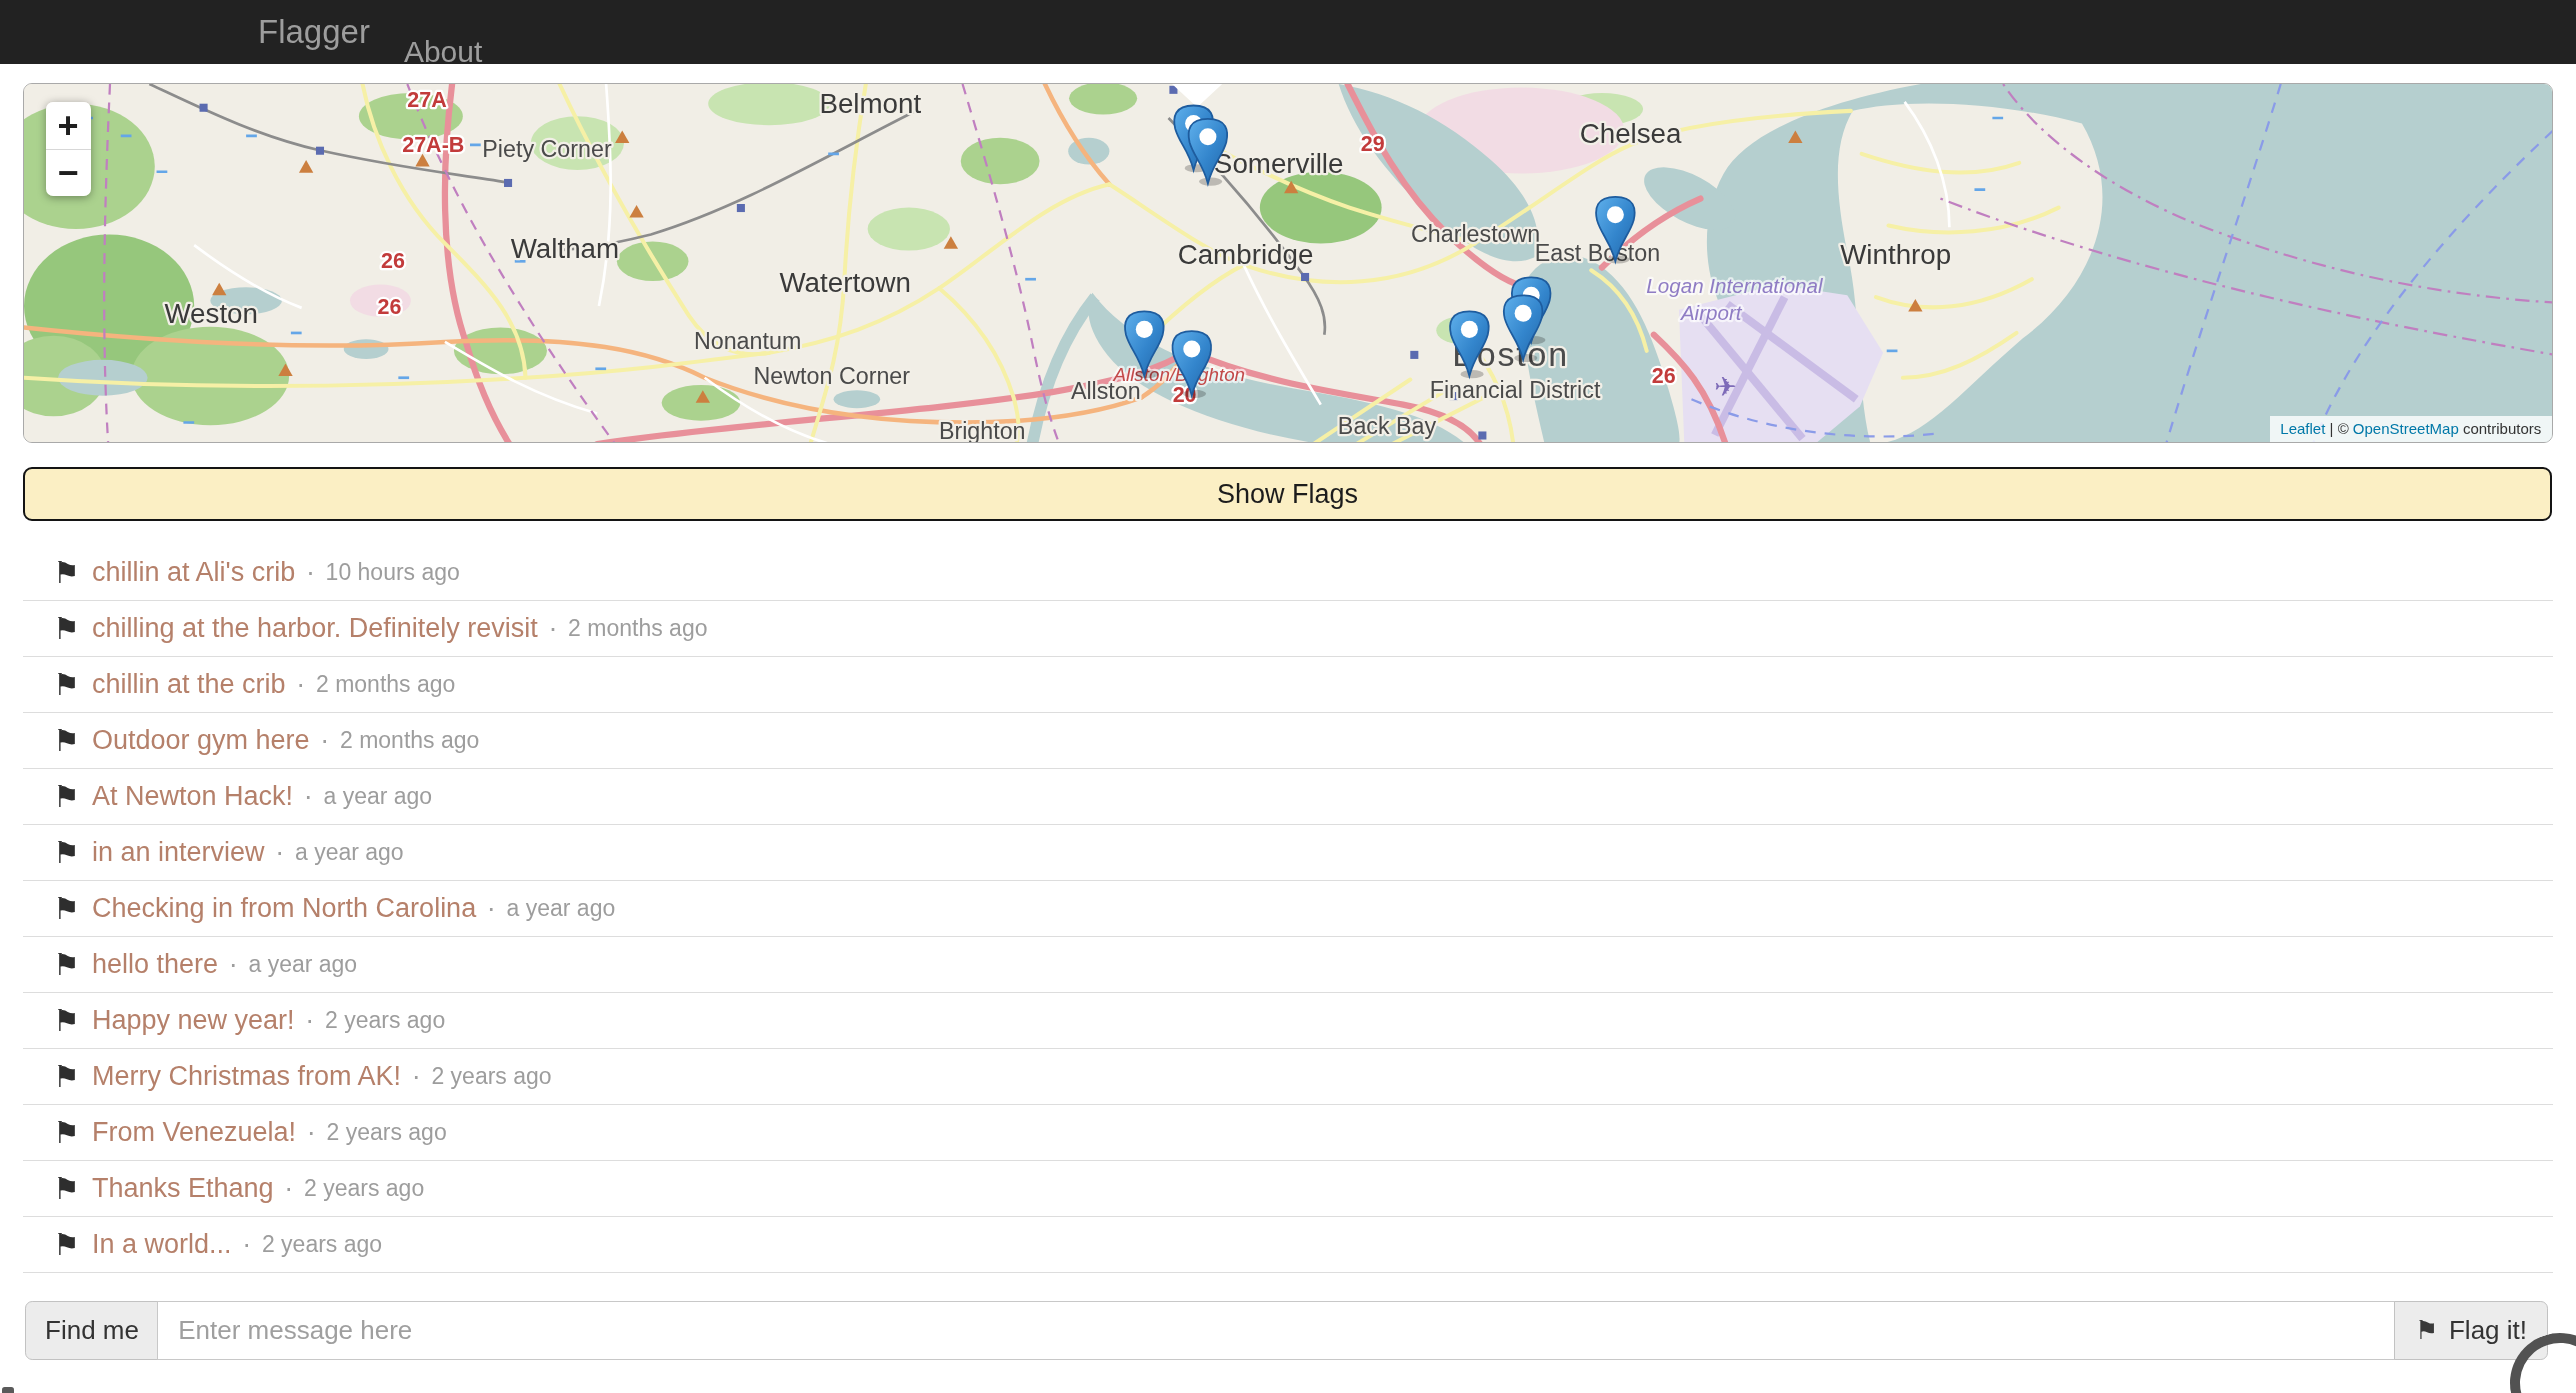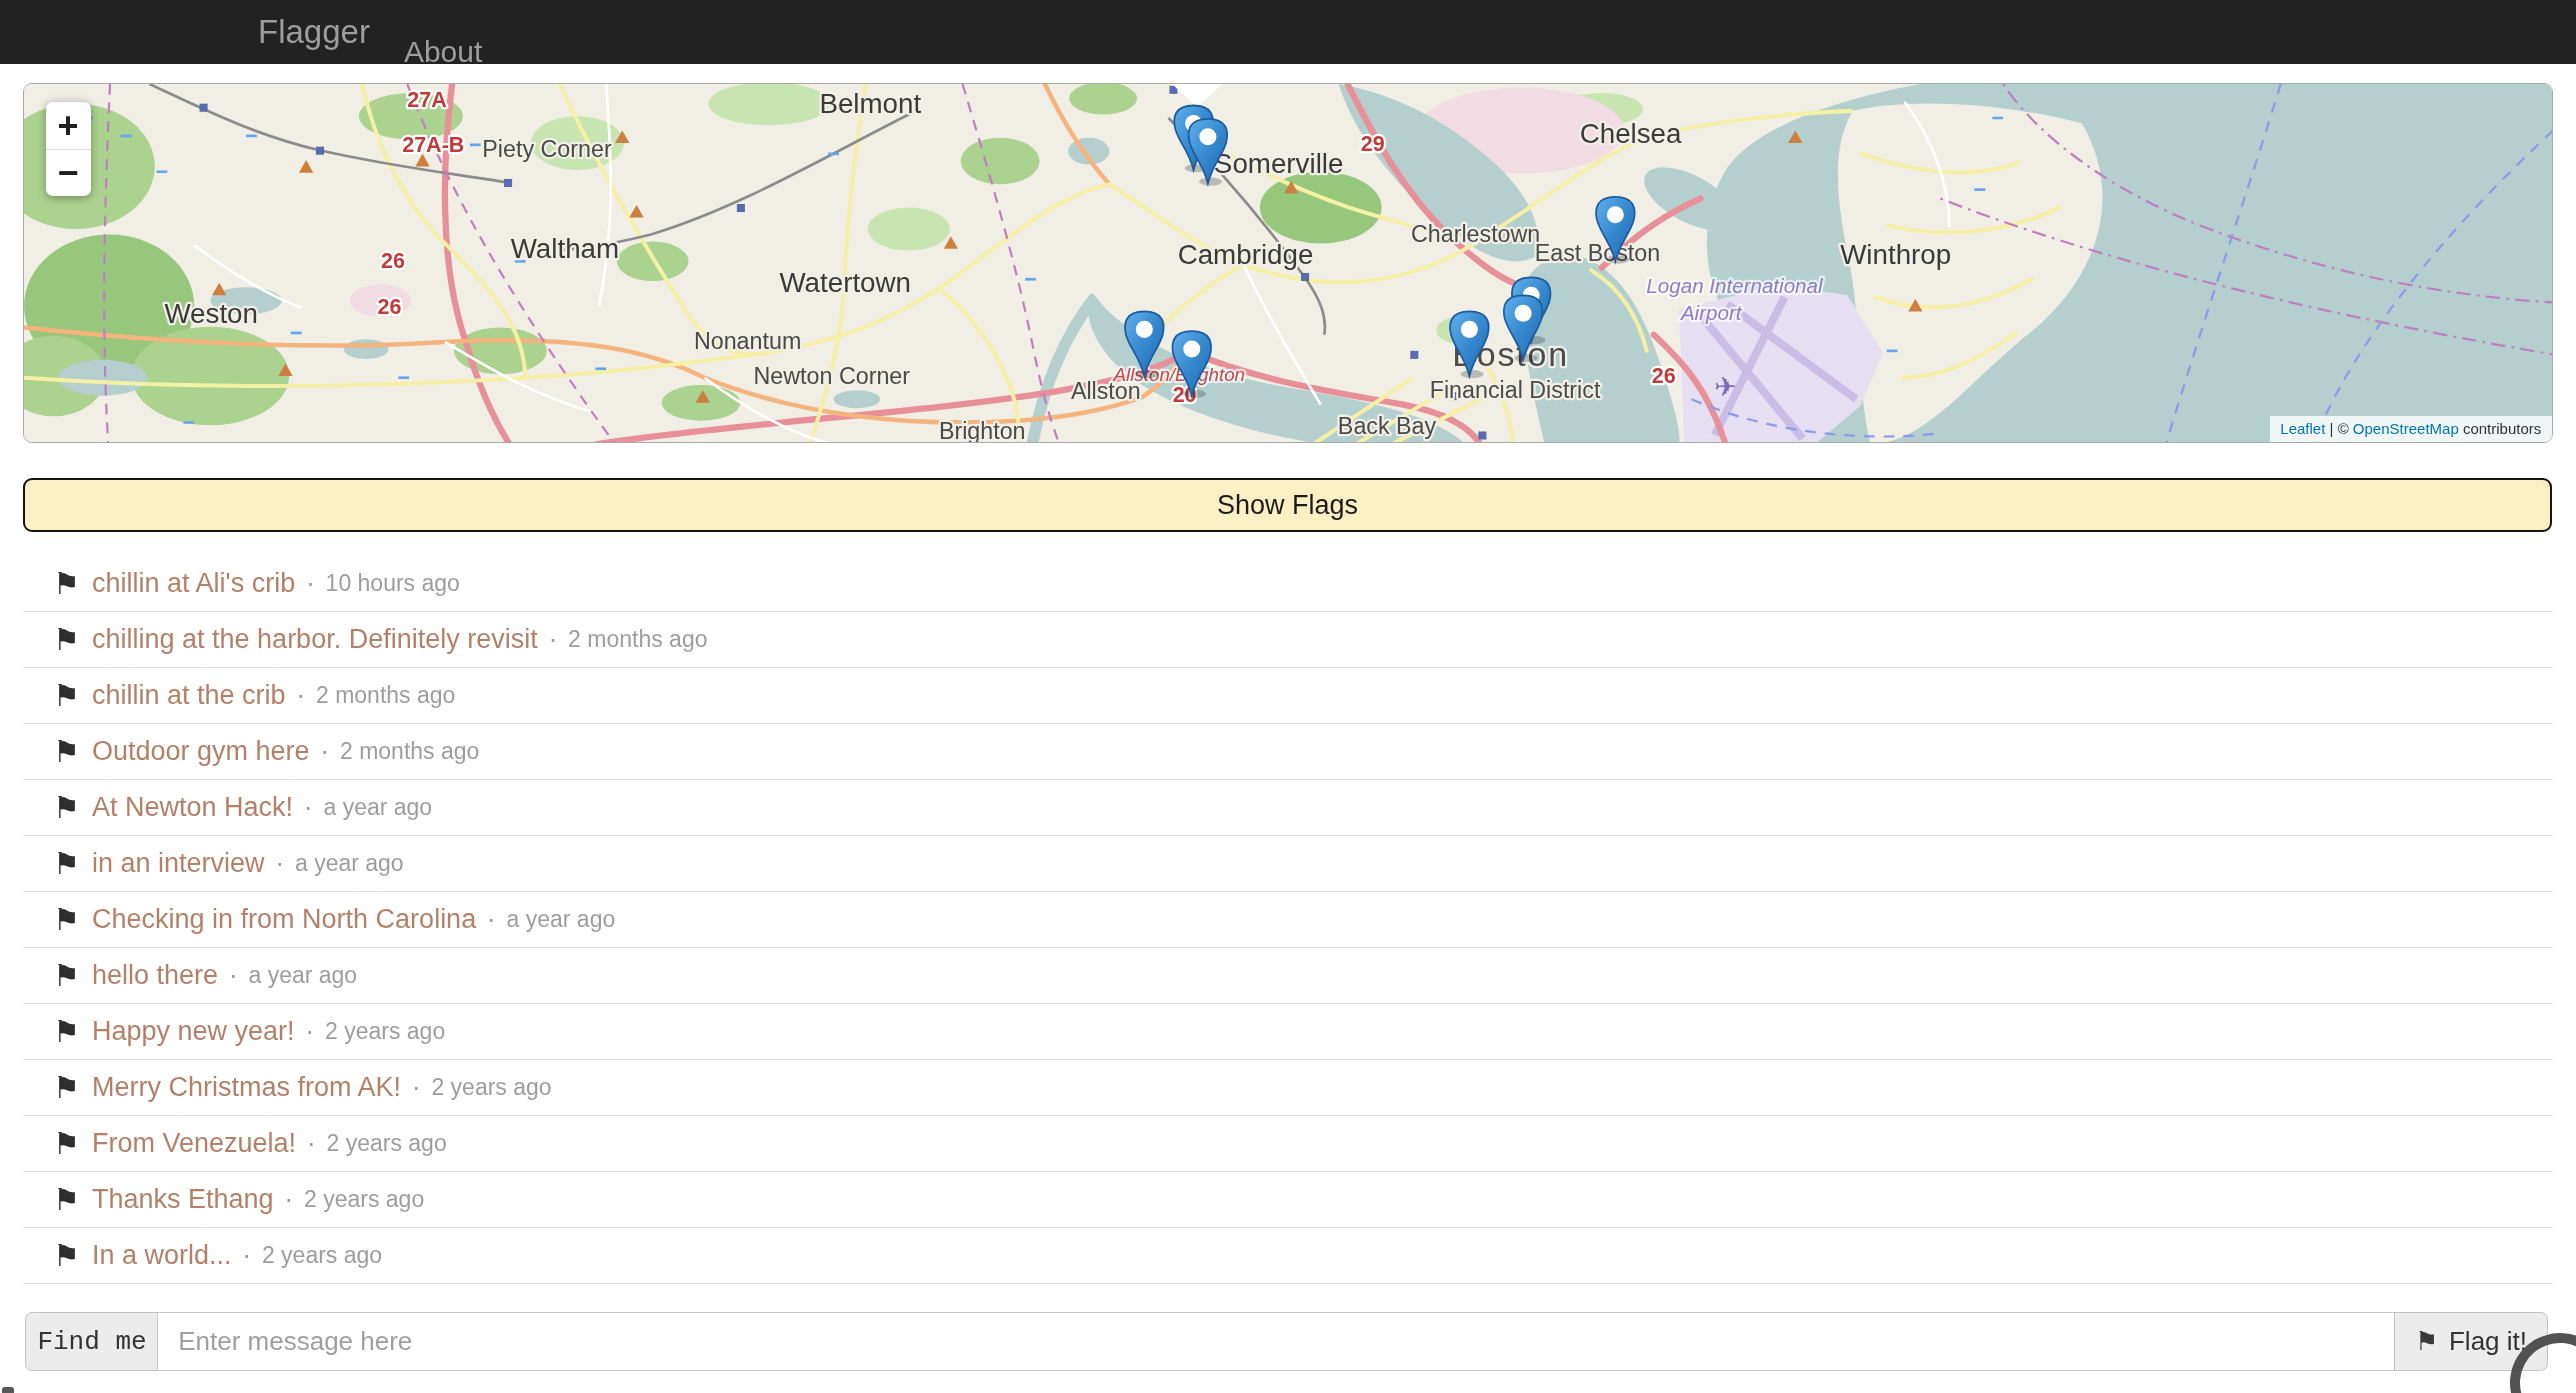--- a/index.html
+++ b/index.html
@@ -30,36 +30,36 @@
   .zoom-ctl { position:absolute; left:21.5px; top:18px; width:45px; border-radius:7.2px;
               box-shadow:0 1.8px 9px rgba(0,0,0,.35); overflow:hidden; }
   .zoom-btn { width:45px; height:47px; background:#fff; display:flex; align-items:center;
               justify-content:center; font-size:36px; font-weight:bold; color:#1f1f1f;
               text-decoration:none; cursor:pointer; }
   .zoom-btn.out { border-top:1.8px solid #d7d7d7; }
   .attribution { position:absolute; right:0; bottom:0; background:rgba(255,255,255,.8);
                  padding:3.6px 10.7px 5.4px; font-size:15px; color:#333; white-space:nowrap; }
   .attribution a { color:var(--link-blue,#0078A8); text-decoration:none; }
   
-  .show-flags { display:block; margin:35px 23px 0; width:2529px; height:54px;
+  .show-flags { display:block; margin:24px 23px 0; width:2529px; height:54px;
                 background:var(--show-flags-bg,#FBEFC4); border:2.7px solid #141414; border-radius:9px;
                 font-family:inherit; font-size:27px; color:#1c1c1c; cursor:pointer; }
   
   .flag-list { list-style:none; margin:24px 23px 0; padding:0; }
   .flag-row { height:56px; display:flex; align-items:center; border-bottom:1.8px solid #dddddd;
               padding-left:30px; }
   .flag-ico { font-size:30px; color:#2e2e2e; width:39px; flex:none; }
   .flag-msg { font-size:27px; color:var(--msg-color,#B5806A); text-decoration:none; }
   .flag-dot { font-size:27px; color:var(--time-color,#9d9d9d); margin:0 10.7px; }
   .flag-time{ font-size:23px; color:var(--time-color,#9d9d9d); }
   
   .flag-form { display:flex; margin:28px 28px 0 25px; height:59px; }
   .grey-btn { background:var(--button-gray,#ECECEC); border:1.8px solid #c2c2c2; color:#333;
               font-family:inherit; font-size:26px; cursor:pointer; }
-  .btn-findme { width:134px; border-radius:7.2px 0 0 7.2px; flex:none;font-family:Liberation Mono, monospace; }
+  .btn-findme { width:134px; border-radius:7.2px 0 0 7.2px; flex:none; }
   .msg-input { flex:1; border:1.8px solid #c8c8c8; margin-left:-1.8px; padding:16px 20px;
                font-family:inherit; font-size:26px; color:#333; outline:none; }
   .msg-input::placeholder { color:#9f9f9f; }
   .btn-flagit { width:154px; margin-left:-1.8px; border-radius:0 7.2px 7.2px 0; flex:none;
                 display:flex; align-items:center; justify-content:center; gap:10.7px; }
   .btn-flagit .ico { font-size:26px; color:#3a3a3a; }
   
   .corner-widget { position:absolute; right:-34px; bottom:-39px; width:100px; height:100px;
                    border-radius:50%; border:10px solid #525252; border-right-color:transparent;
                    border-bottom-color:transparent; transform:rotate(-18deg); }

